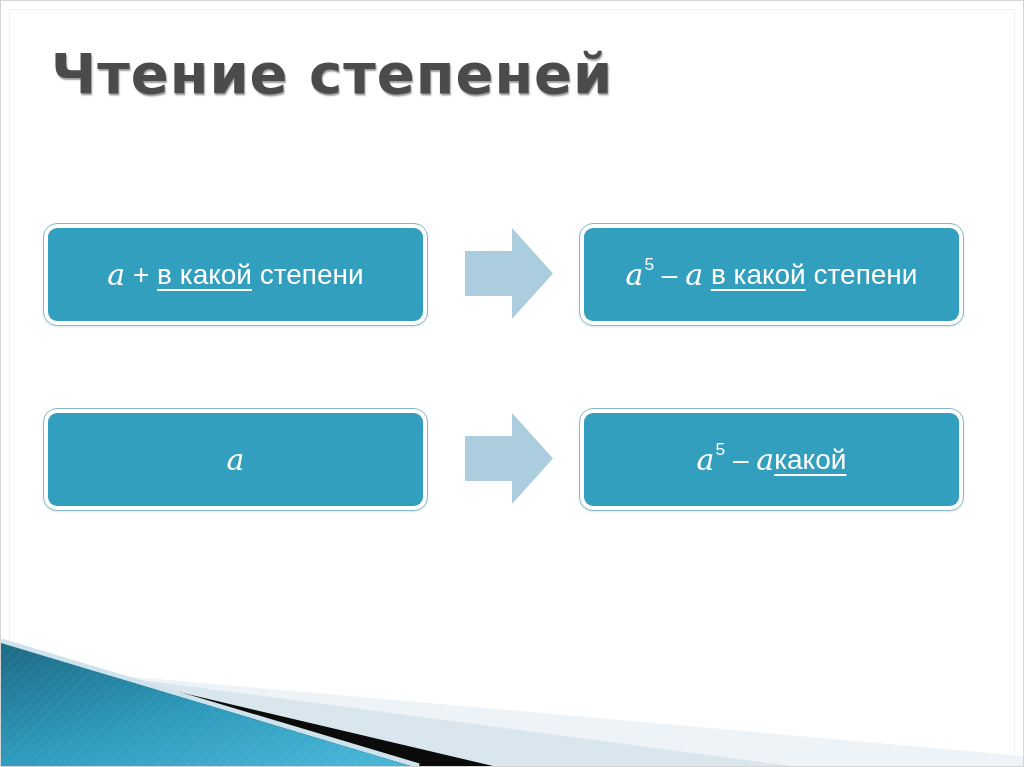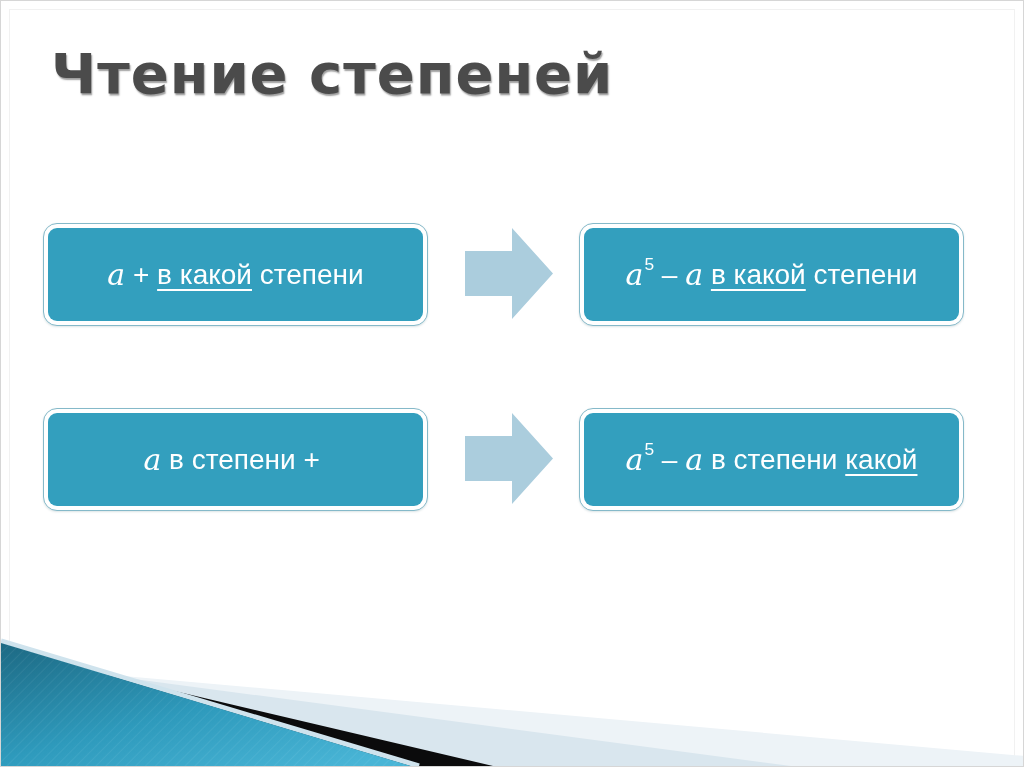--- a/index.html
+++ b/index.html
@@ -98,29 +98,29 @@
 
   <svg class="flow-arrow" style="left:464px; top:227px;" viewBox="0 0 88 91" aria-hidden="true">
     <polygon points="0,23 47,23 47,0 88,45.5 47,91 47,68 0,68" style="fill: var(--arrow, #abcddd);"></polygon>
   </svg>
 
   <div class="def-box" style="left:578px; top:222px;">
     <div class="def-box-fill"><span class="seg-math">a</span><span class="seg-sup">5</span><span class="seg-normal"> – </span><span class="seg-math">a</span><span class="seg-normal"> </span><span class="seg-underline">в какой</span><span class="seg-normal"> степени</span></div>
   </div>
 
   <div class="def-box" style="left:42px; top:407px;">
-    <div class="def-box-fill"><span class="seg-math">a</span><span class="seg-normal"> в степени + </span></div>
+    <div class="def-box-fill"><span class="seg-math">a</span></div>
   </div>
 
   <svg class="flow-arrow" style="left:464px; top:412px;" viewBox="0 0 88 91" aria-hidden="true">
     <polygon points="0,23 47,23 47,0 88,45.5 47,91 47,68 0,68" style="fill: var(--arrow, #abcddd);"></polygon>
   </svg>
 
   <div class="def-box" style="left:578px; top:407px;">
-    <div class="def-box-fill"><span class="seg-math">a</span><span class="seg-sup">5</span><span class="seg-normal"> – </span><span class="seg-math">a</span><span class="seg-normal"> в степени </span><span class="seg-underline">какой</span></div>
+    <div class="def-box-fill"><span class="seg-math">a</span><span class="seg-sup">5</span><span class="seg-normal"> – </span><span class="seg-math">a</span><span class="seg-underline">какой</span></div>
   </div>
 
   <svg class="corner-ribbon" viewBox="0 637 1024 130" preserveAspectRatio="none" aria-hidden="true">
     <defs>
       <linearGradient id="tealGrad" x1="0" y1="0" x2="0.85" y2="1">
         <stop offset="0" style="stop-color: var(--ribbon-teal-dark, #1d6983);"></stop>
         <stop offset="0.55" style="stop-color: var(--ribbon-teal-mid, #2e9abc);"></stop>
         <stop offset="1" style="stop-color: var(--ribbon-teal-light, #49b5d6);"></stop>
       </linearGradient>
       <pattern id="hatch" width="7" height="7" patternUnits="userSpaceOnUse" patternTransform="rotate(45)">

